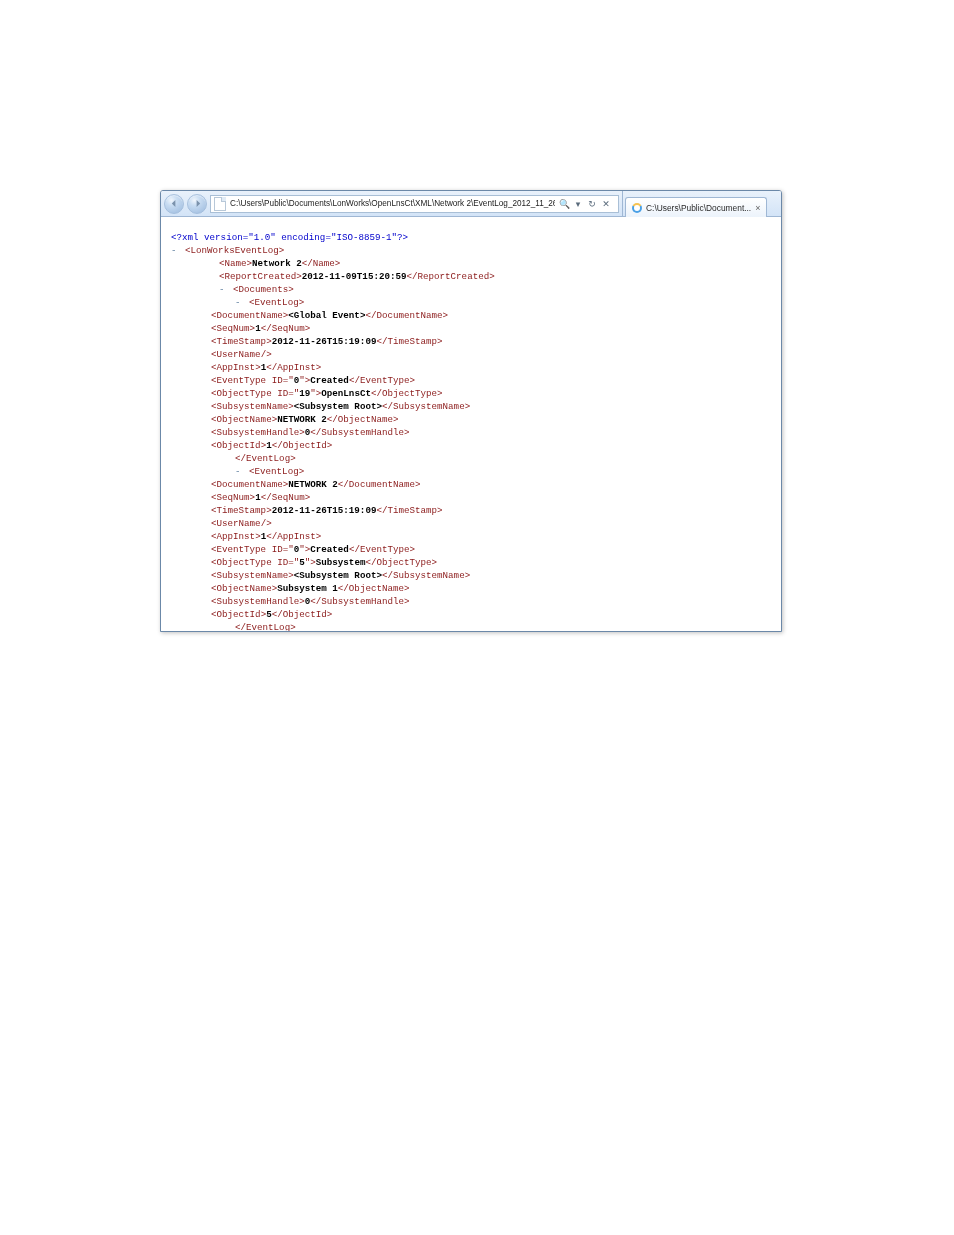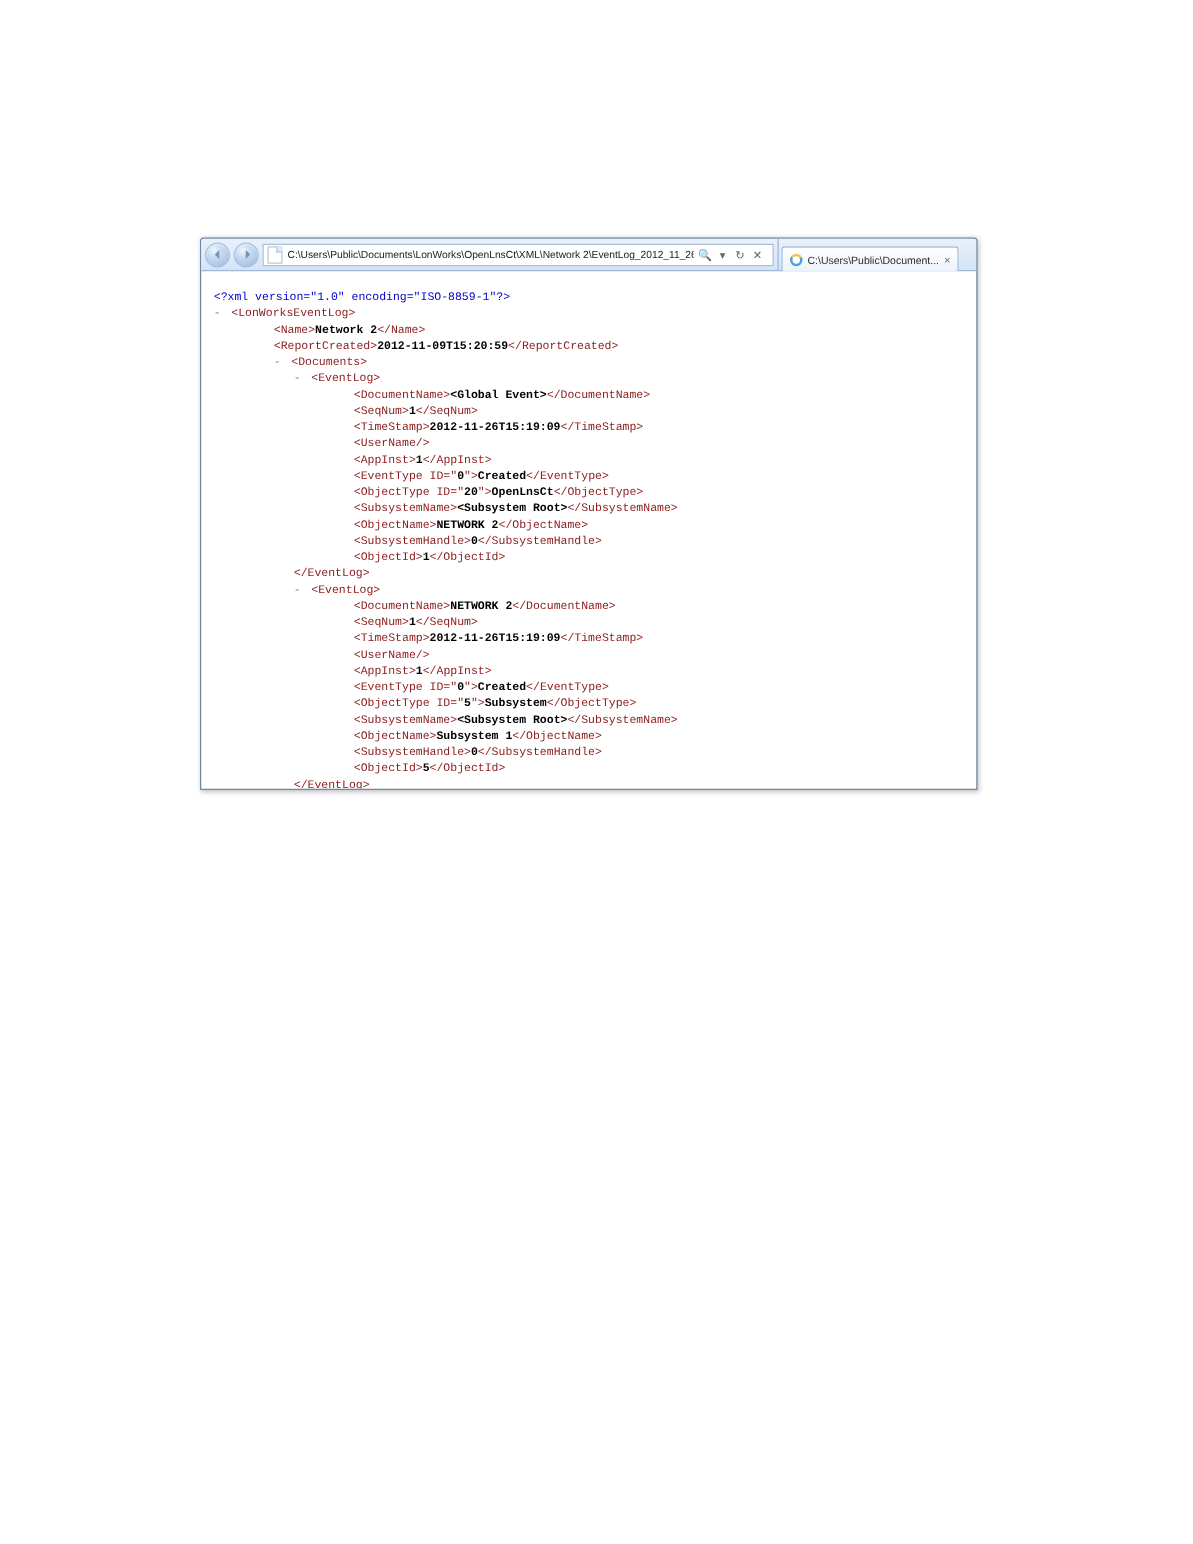--- a/index.html
+++ b/index.html
@@ -109,21 +109,21 @@
     overflow:hidden;
   }
   .blue { color:#0000cc; }
   .tag  { color:#8b1a1a; }
   .attrval{ color:#000; font-weight:bold; }
   .val  { color:#000; font-weight:bold; }
   .toggle { color:#6080a0; margin-right:3px; user-select:none;}
   .indent0{ margin-left:0;}
   .indent2{ margin-left:48px;}
   .indent3{ margin-left:64px;}
-  .indent4{ margin-left:112px;}
+  .indent4{ margin-left:40px;}
   .line { display:block; }
 </style>
 </head>
 <body>
 
 <div class="window">
 
   <div class="addr-bar">
     <div class="nav-btn disabled">
       <svg viewBox="0 0 10 10">
@@ -178,21 +178,21 @@
     <span class="line indent3">
       <span class="toggle">-</span>
       <span class="tag">&lt;<span>EventLog</span>&gt;</span>
     </span>
     <span class="line indent4"><span class="tag">&lt;<span>DocumentName</span>&gt;</span><span class="val">&lt;Global Event&gt;</span><span class="tag">&lt;/<span>DocumentName</span>&gt;</span></span>
     <span class="line indent4"><span class="tag">&lt;<span>SeqNum</span>&gt;</span><span class="val">1</span><span class="tag">&lt;/<span>SeqNum</span>&gt;</span></span>
     <span class="line indent4"><span class="tag">&lt;<span>TimeStamp</span>&gt;</span><span class="val">2012-11-26T15:19:09</span><span class="tag">&lt;/<span>TimeStamp</span>&gt;</span></span>
     <span class="line indent4"><span class="tag">&lt;<span>UserName</span>/&gt;</span></span>
     <span class="line indent4"><span class="tag">&lt;<span>AppInst</span>&gt;</span><span class="val">1</span><span class="tag">&lt;/<span>AppInst</span>&gt;</span></span>
     <span class="line indent4"><span class="tag">&lt;<span>EventType</span> <span>ID</span>="</span><span class="attrval">0</span><span class="tag">"&gt;</span><span class="val">Created</span><span class="tag">&lt;/<span>EventType</span>&gt;</span></span>
-    <span class="line indent4"><span class="tag">&lt;<span>ObjectType</span> <span>ID</span>="</span><span class="attrval">20</span><span class="tag">"&gt;</span><span class="val">OpenLnsCt</span><span class="tag">&lt;/<span>ObjectType</span>&gt;</span></span>
+    <span class="line indent4"><span class="tag">&lt;<span>ObjectType</span> <span>ID</span>="</span><span class="attrval">19</span><span class="tag">"&gt;</span><span class="val">OpenLnsCt</span><span class="tag">&lt;/<span>ObjectType</span>&gt;</span></span>
     <span class="line indent4"><span class="tag">&lt;<span>SubsystemName</span>&gt;</span><span class="val">&lt;Subsystem Root&gt;</span><span class="tag">&lt;/<span>SubsystemName</span>&gt;</span></span>
     <span class="line indent4"><span class="tag">&lt;<span>ObjectName</span>&gt;</span><span class="val">NETWORK 2</span><span class="tag">&lt;/<span>ObjectName</span>&gt;</span></span>
     <span class="line indent4"><span class="tag">&lt;<span>SubsystemHandle</span>&gt;</span><span class="val">0</span><span class="tag">&lt;/<span>SubsystemHandle</span>&gt;</span></span>
     <span class="line indent4"><span class="tag">&lt;<span>ObjectId</span>&gt;</span><span class="val">1</span><span class="tag">&lt;/<span>ObjectId</span>&gt;</span></span>
     <span class="line indent3"><span class="tag">&lt;/<span>EventLog</span>&gt;</span></span>
 
     <span class="line indent3">
       <span class="toggle">-</span>
       <span class="tag">&lt;<span>EventLog</span>&gt;</span>
     </span>

